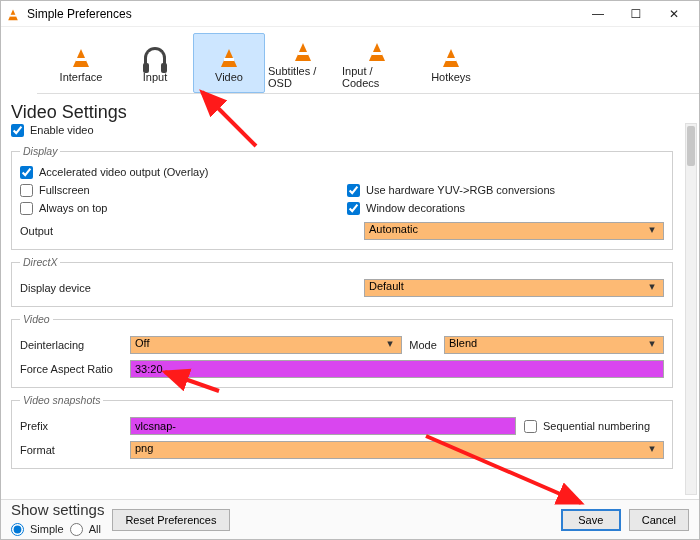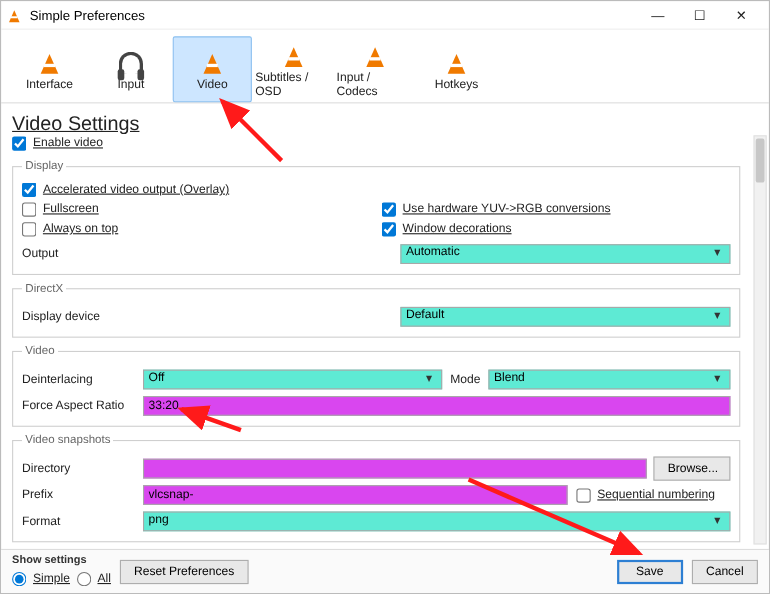--- a/index.html
+++ b/index.html
@@ -3,45 +3,45 @@
 <meta charset="utf-8">
 <style>
 * { box-sizing: border-box; margin: 0; padding: 0; font-family: "Segoe UI", Tahoma, sans-serif; font-size: 11px; }
 body { background: #fff; width: 700px; height: 540px; overflow: hidden; position: relative; border: 1px solid #bbb; }
 
 .titlebar { height: 26px; display: flex; align-items: center; padding: 0 6px; border-bottom: 1px solid #eee; }
 .title-icon { width: 14px; height: 14px; margin-right: 6px; }
 .title-text { flex: 1; font-size: 12px; color: #000; }
 .winbtn { width: 38px; height: 26px; display: flex; align-items: center; justify-content: center; font-size: 12px; color: #222; }
 
-.toolbar { display: flex; padding: 6px 8px 0; gap: 2px; border-bottom: 1px solid #ddd; }
+.toolbar { display: flex; padding: 6px 8px 0; gap: 2px; border-bottom: 1px solid #ddd; margin-left: 36px; }
 .toolbtn { width: 72px; height: 60px; display: flex; flex-direction: column; align-items: center; justify-content: center; border: 1px solid transparent; border-radius: 2px; font-size: 10.5px; color: #222; }
 .toolbtn.sel { background: #cde6ff; border: 1px solid #8cc0f0; }
 .tb-icon { width: 32px; height: 28px; display: flex; align-items: center; justify-content: center; }
 
-.heading { font-size: 18px; color: #222; padding: 8px 10px 4px; text-decoration: underline; }
+.heading { font-size: 18px; color: #222; padding: 8px 10px 4px; }
 
 .scrollarea { position: absolute; top: 120px; left: 0; right: 16px; bottom: 42px; overflow: hidden; padding: 0 10px; }
 .vscroll { position: absolute; top: 122px; right: 2px; width: 12px; bottom: 44px; background: #f1f1f1; border: 1px solid #e0e0e0; }
 .vscroll .thumb { position: absolute; top: 2px; left: 1px; right: 1px; height: 40px; background: #c7c7c7; border-radius: 2px; }
 
-.chk { display: flex; align-items: center; gap: 6px; height: 18px; color: #222; text-decoration: underline; }
+.chk { display: flex; align-items: center; gap: 6px; height: 18px; color: #222; }
 .chk input { width: 13px; height: 13px; accent-color: #0078d7; }
 fieldset { border: 1px solid #cfcfcf; margin-top: 6px; padding: 6px 8px 8px; }
-legend { color: #666; font-size: 10.5px; padding: 0 3px; }
+legend { color: #666; font-size: 10.5px; padding: 0 3px; font-style: italic; }
 .row { display: flex; align-items: center; height: 20px; margin-top: 4px; }
 .row > label { width: 110px; color: #222; }
-.row .sel, .row .txt { flex: 1; height: 18px; border: 1px solid #a8a8a8; background: #5eead4; font-size: 11px; padding: 0 4px; }
+.row .sel, .row .txt { flex: 1; height: 18px; border: 1px solid #a8a8a8; background: #fdba74; font-size: 11px; padding: 0 4px; }
 .row .txt { background: #d946ef; }
 .drop { width: 14px; text-align: center; color: #333; }
 .twocol { display: flex; gap: 10px; }
 .twocol > div { flex: 1; }
 
 .footer { position: absolute; left: 0; right: 0; bottom: 0; height: 40px; border-top: 1px solid #ddd; display: flex; align-items: center; padding: 0 10px; gap: 8px; background: #fafafa; }
-.footer .lbl { font-size: 10px; color: #333; font-weight: bold; }
+.footer .lbl { font-size: 15px; color: #333; }
 .footer .spacer { flex: 1; }
 .btn { height: 22px; min-width: 60px; padding: 0 12px; border: 1px solid #adadad; background: #e8e8e8; font-size: 11px; }
 .btn.save { border: 2px solid #2d7fd3; }
 
 .cone { position: relative; width: 20px; height: 24px; }
 .cone::before { content: ""; position: absolute; bottom: 2px; left: 2px; width: 0; height: 0; border-left: 8px solid transparent; border-right: 8px solid transparent; border-bottom: 18px solid #f07a00; }
 .cone::after { content: ""; position: absolute; bottom: 8px; left: 5px; width: 10px; height: 3px; background: #fff; }
 .headphones { width: 22px; height: 20px; border: 3px solid #444; border-bottom: none; border-radius: 12px 12px 0 0; position: relative; }
 .headphones::before, .headphones::after { content: ""; position: absolute; bottom: -6px; width: 6px; height: 10px; background: #444; border-radius: 2px; }
 .headphones::before { left: -4px; } .headphones::after { right: -4px; }
@@ -176,25 +176,20 @@
         </div>
     </div>
     <div class="row">
       <label>Force Aspect Ratio</label>
       <input class="txt" value="33:20" style="">
     </div>
   </fieldset>
 
   <fieldset>
     <legend>Video snapshots</legend>
-    <div class="row">
-      <label>Directory</label>
-      <input class="txt" value="" style="">
-      <button class="btn" style="margin-left:6px;flex:0 0 70px">Browse...</button>
-    </div>
     <div class="row">
       <label>Prefix</label>
       <input class="txt" value="vlcsnap-" style="">
       <div class="chk" style="margin-left:8px;flex:0 0 140px">
           <input type="checkbox" style="">
           <span>Sequential numbering</span>
         </div>
     </div>
     <div class="row">
       <label>Format</label>

